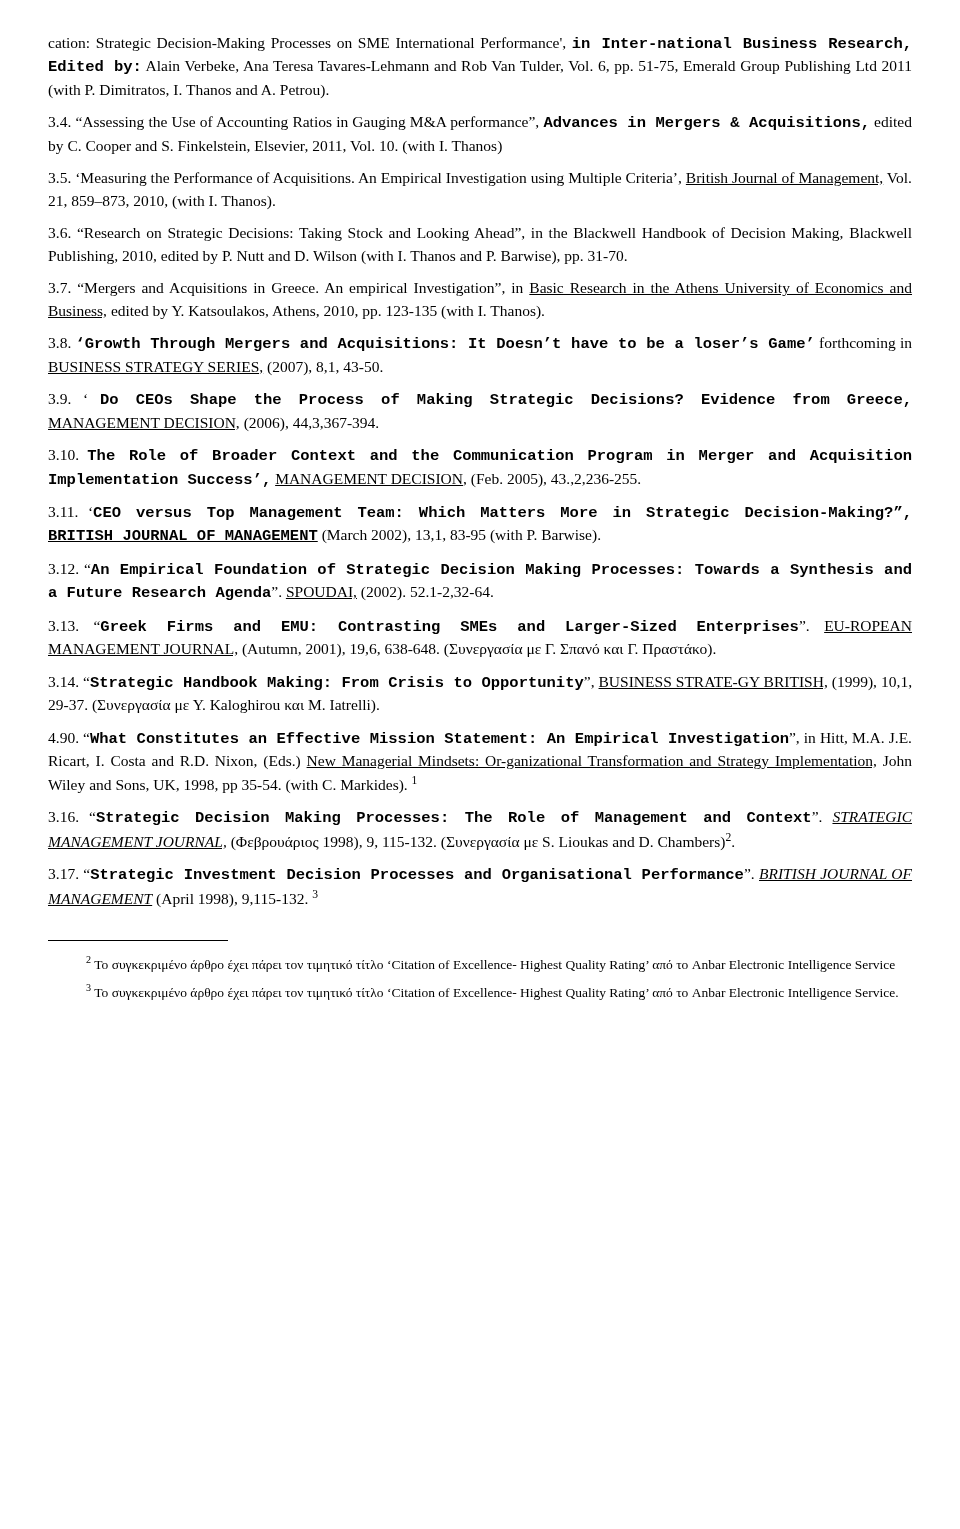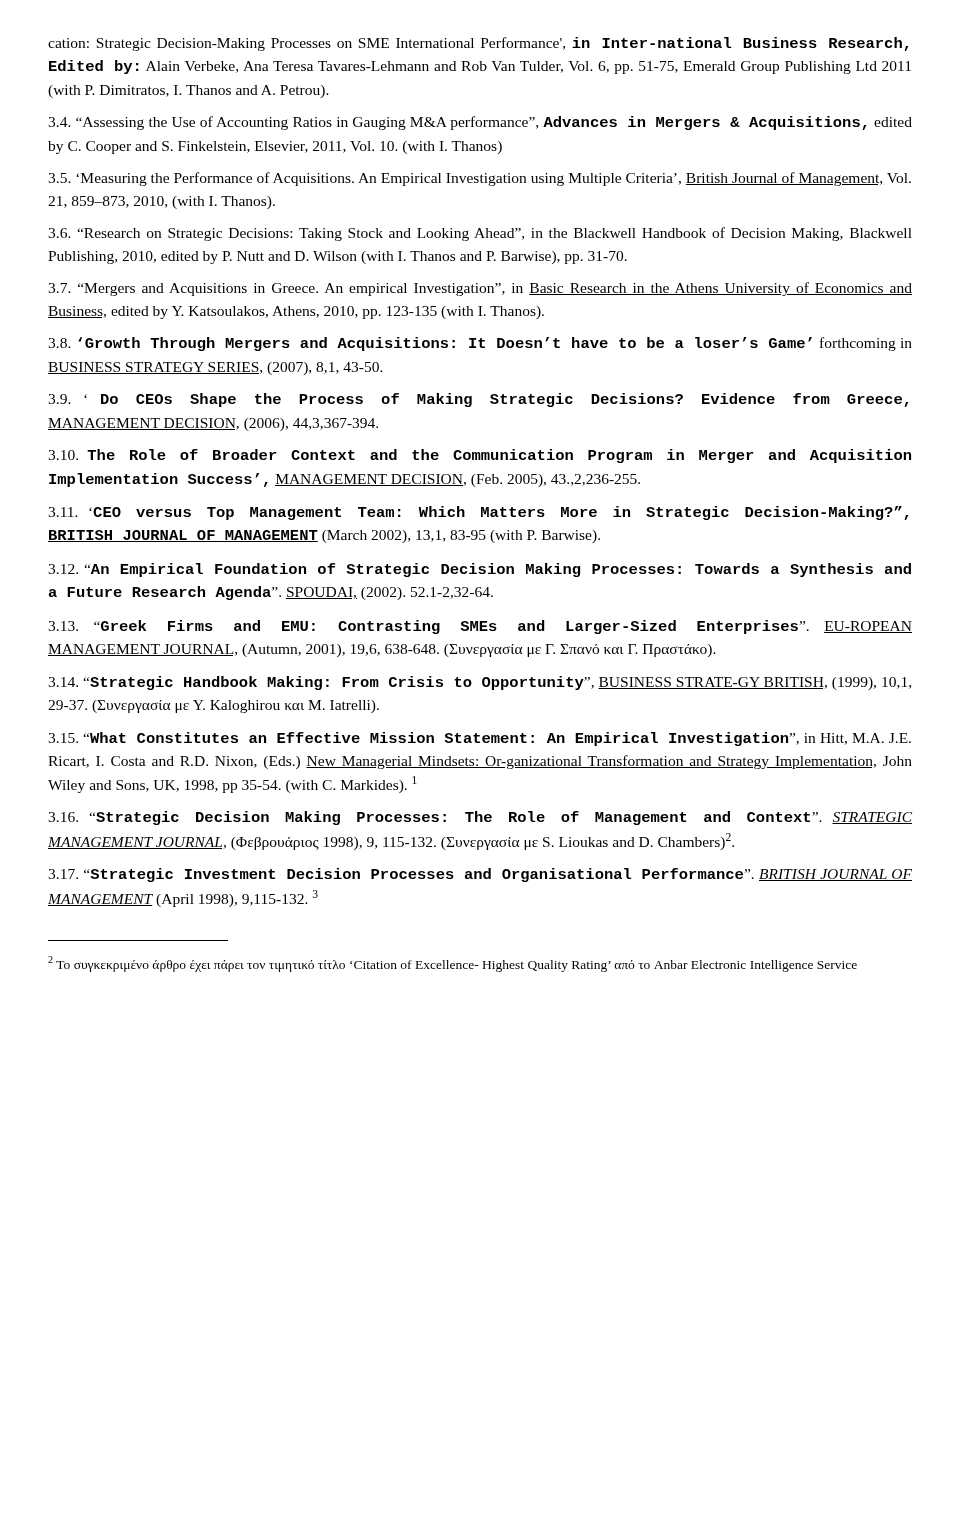--- a/index.html
+++ b/index.html
@@ -49,20 +49,21 @@
     .divider {
       border: none;
       border-top: 1px solid #000;
       width: 180px;
       margin: 30px 0 12px 0;
     }
     .footnote {
       font-size: 13.5px;
       text-align: justify;
       margin-bottom: 6px;
+      margin-left: 38px;
     }
   </style>
 </head>
 <body>
 
 <div class="content">
 
   <p class="entry">
     cation: Strategic Decision-Making Processes on SME International Performance', <strong>in Inter-national Business Research, Edited by:</strong> Alain Verbeke, Ana Teresa Tavares-Lehmann and Rob Van Tulder, Vol. 6, pp. 51-75, Emerald Group Publishing Ltd 2011 (with P. Dimitratos, I. Thanos and A. Petrou).
   </p>
@@ -116,34 +117,37 @@
     <span class="entry-num">3.13.</span>
     “<strong>Greek Firms and EMU: Contrasting SMEs and Larger-Sized Enterprises</strong>”. <u>EU-ROPEAN MANAGEMENT JOURNAL,</u> (Autumn, 2001), 19,6, 638-648. (Συνεργασία με Γ. Σπανό και Γ. Πραστάκο).
   </p>
 
   <p class="entry">
     <span class="entry-num">3.14.</span>
     “<strong>Strategic Handbook Making: From Crisis to Opportunity</strong>”, <u>BUSINESS STRATE-GY BRITISH,</u> (1999), 10,1, 29-37. (Συνεργασία με Υ. Kaloghirou και Μ. Iatrelli).
   </p>
 
   <p class="entry">
-    <span class="entry-num">3.15.</span>
+    <span class="entry-num">4.90.</span>
     “<strong>What Constitutes an Effective Mission Statement: An Empirical Investigation</strong>”, in Hitt, M.A. J.E. Ricart, I. Costa and R.D. Nixon, (Eds.) <u>New Managerial Mindsets: Or-ganizational Transformation and Strategy Implementation,</u> John Wiley and Sons, UK, 1998, pp 35-54. (with C. Markides). <sup>1</sup>
   </p>
 
   <p class="entry">
     <span class="entry-num">3.16.</span>
     “<strong>Strategic Decision Making Processes: The Role of Management and Context</strong>”. <em><u>STRATEGIC MANAGEMENT JOURNAL,</u></em> (Φεβρουάριος 1998), 9, 115-132. (Συνεργασία με S. Lioukas and D. Chambers)<sup>2</sup>.
   </p>
 
   <p class="entry">
     <span class="entry-num">3.17.</span>
     “<strong>Strategic Investment Decision Processes and Organisational Performance</strong>”. <em><u>BRITISH JOURNAL OF MANAGEMENT</u></em> (April 1998), 9,115-132. <sup>3</sup>
   </p>
 
   <hr class="divider">
 
   <p class="footnote">
     <sup>2</sup> Το συγκεκριμένο άρθρο έχει πάρει τον τιμητικό τίτλο ‘Citation of Excellence- Highest Quality Rating’ από το Anbar Electronic Intelligence Service
   </p>
 
+  <p class="footnote">
+    <sup>3</sup> Το συγκεκριμένο άρθρο έχει πάρει τον τιμητικό τίτλο ‘Citation of Excellence- Highest Quality Rating’ από το Anbar Electronic Intelligence Service.
+  </p>
 
 </div>
 
 </body></html>

